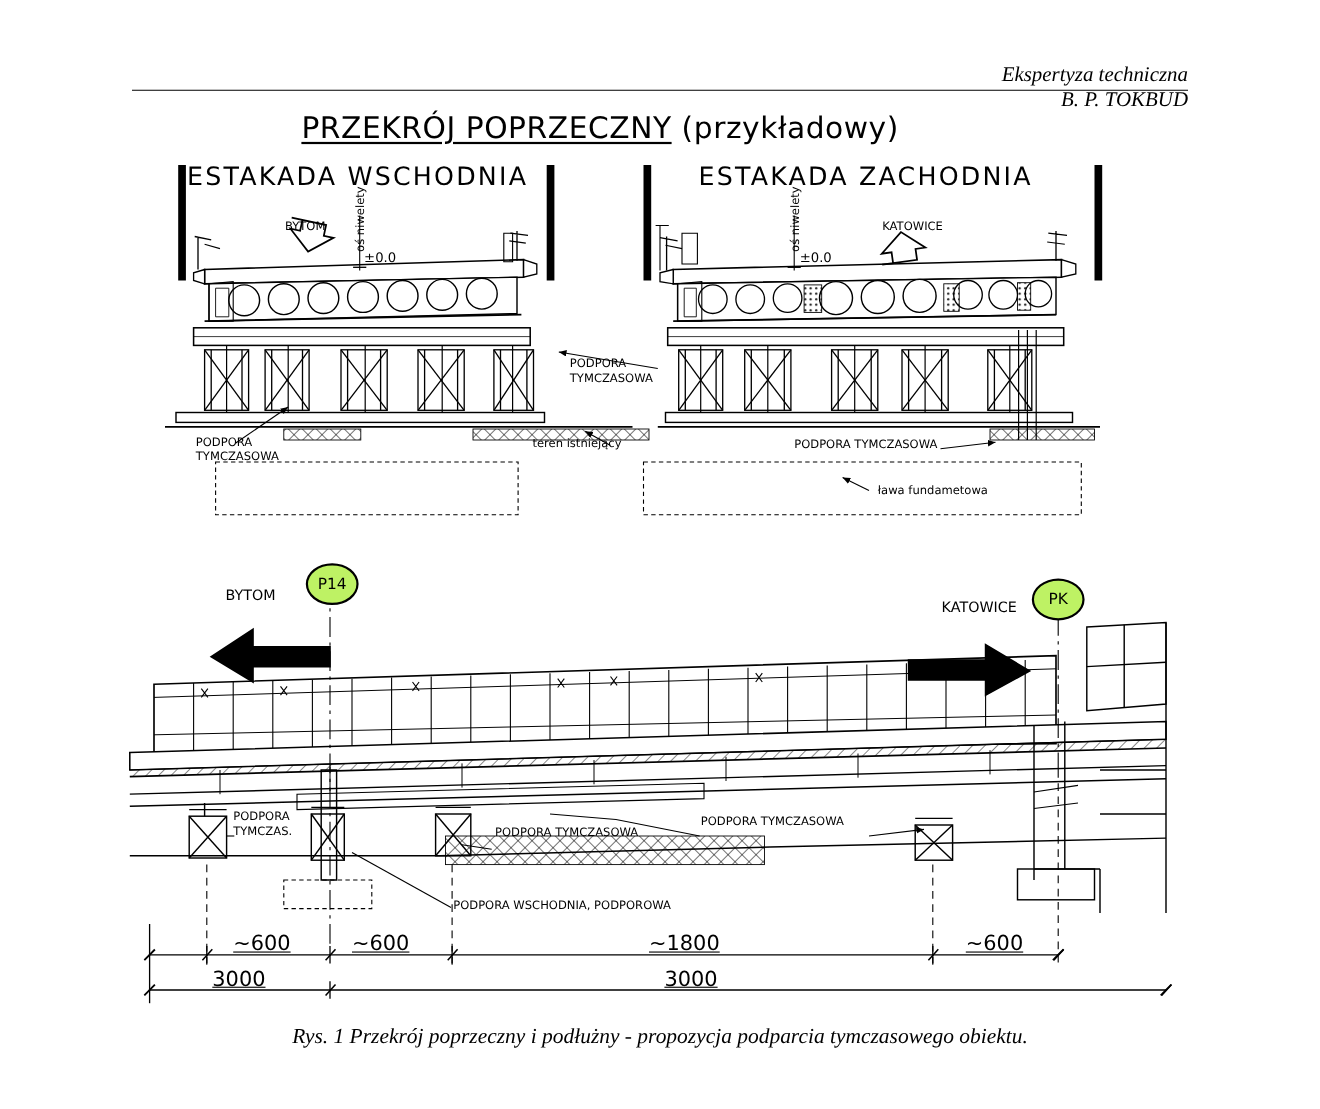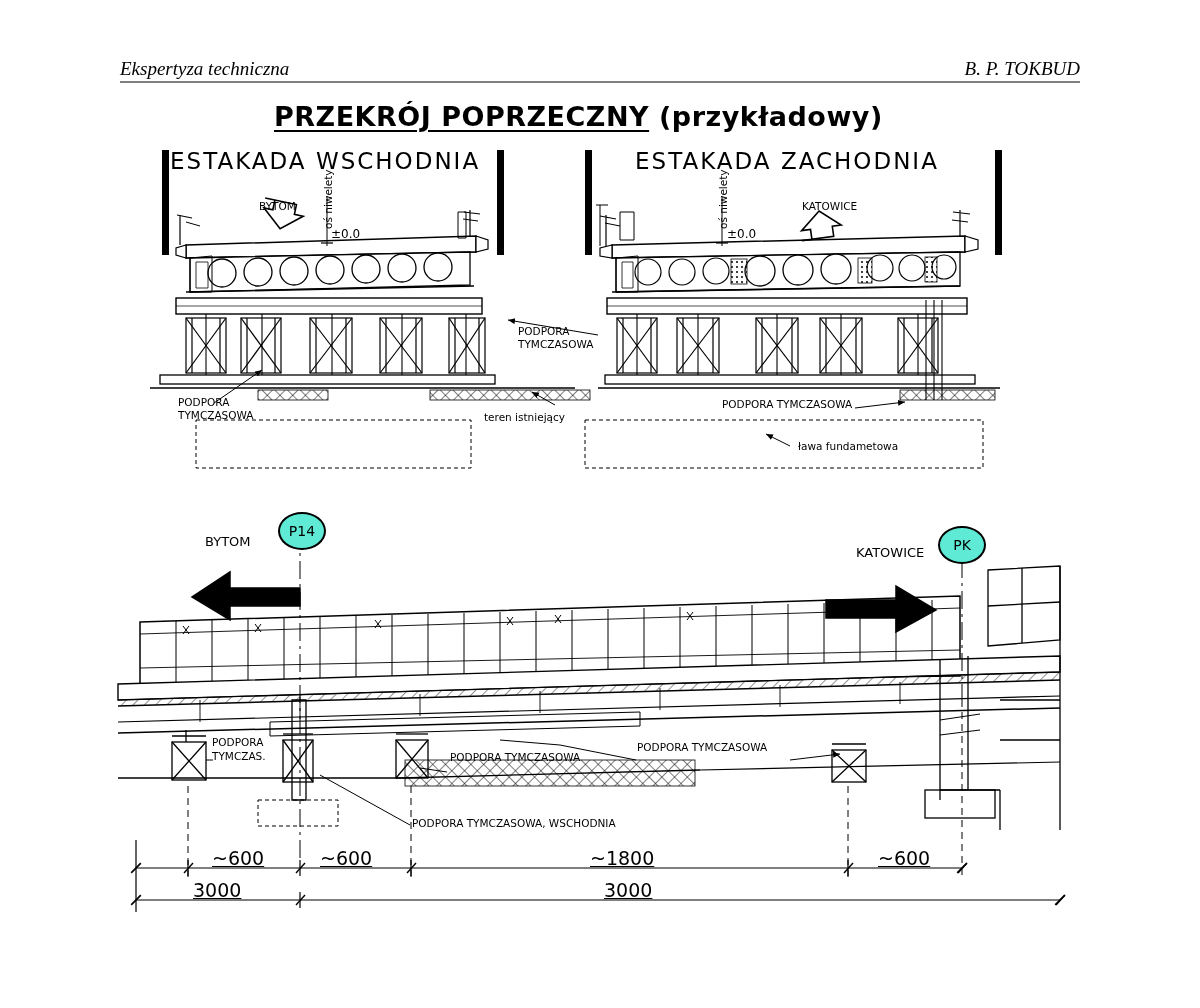--- a/index.html
+++ b/index.html
@@ -20,34 +20,35 @@
     inset: 0;
   }
   
   .header {
     position: absolute;
     top: 58px;
     left: 120px;
     width: 960px;
     display: flex;
     justify-content: space-between;
-    align-items: flex-start;
+    align-items: flex-end;
     font-family: "Liberation Serif", serif;
     font-style: italic;
     font-size: 19px;
+    flex-direction: column;
   }
   .header .right {
     font-style: italic;
     margin-left: 12px;
   }
   
   .dwg-title {
     position: absolute;
     font-family: "DejaVu Sans", sans-serif;
-    font-weight: 700;
+    font-weight: 400;
     letter-spacing: 0.5px;
     white-space: nowrap;
   }
   #title-cross {
     top: 101px;
     left: 274px;
     font-size: 27px;
   }
   #title-cross .ul {
     text-decoration: underline;
@@ -102,21 +103,21 @@
     font-family: "DejaVu Sans", sans-serif;
     font-size: 19px;
     white-space: nowrap;
     text-decoration: underline;
   }
 
   .pill {
     position: absolute;
     border: 2px solid #000;
     border-radius: 50%;
-    background: #5eead4;
+    background: #bef264;
     display: flex;
     align-items: center;
     justify-content: center;
     font-family: "DejaVu Sans", sans-serif;
     font-size: 14px;
     font-weight: 400;
   }
   svg.draw {
     position: absolute;
     top: 0; left: 0;
@@ -519,37 +520,38 @@
   <div class="lbl" style="top:200px; left:802px;">KATOWICE</div>
   <div class="lbl vert" style="top:229px; left:717px;">oś niwelety</div>
   <div class="lbl mid" style="top:228px; left:727px;">±0.0</div>
 
   <div class="lbl" style="top:396px; left:178px;">PODPORA</div>
   <div class="lbl" style="top:409px; left:178px;">TYMCZASOWA</div>
 
   <div class="lbl" style="top:325px; left:518px;">PODPORA</div>
   <div class="lbl" style="top:338px; left:518px;">TYMCZASOWA</div>
 
-  <div class="lbl" style="top:411px; left:484px;">teren istniejący</div>
+  <div class="lbl" style="top:397px; left:484px;">teren istniejący</div>
   <div class="lbl" style="top:398px; left:722px;">PODPORA TYMCZASOWA</div>
   <div class="lbl" style="top:440px; left:798px;">ława fundametowa</div>
 
   <div class="lbl big" style="top:535px; left:205px;">BYTOM</div>
   <div class="lbl big" style="top:546px; left:856px;">KATOWICE</div>
 
   <div class="pill" style="top:512px; left:278px; width:44px; height:34px;">P14</div>
   <div class="pill" style="top:526px; left:938px; width:44px; height:34px;">PK</div>
 
   <div class="lbl" style="top:736px; left:212px;">PODPORA</div>
   <div class="lbl" style="top:750px; left:212px;">TYMCZAS.</div>
   <div class="lbl" style="top:751px; left:450px;">PODPORA TYMCZASOWA</div>
   <div class="lbl" style="top:741px; left:637px;">PODPORA TYMCZASOWA</div>
-  <div class="lbl" style="top:817px; left:412px;">PODPORA TYMCZASOWA, WSCHODNIA</div>
+  <div class="lbl" style="top:817px; left:412px;">PODPORA WSCHODNIA, PODPOROWA</div>
 
   <div class="dimtext" style="top:847px; left:212px;">~600</div>
   <div class="dimtext" style="top:847px; left:320px;">~600</div>
   <div class="dimtext" style="top:847px; left:590px;text-align:center;">~1800</div>
   <div class="dimtext" style="top:847px; left:878px;">~600</div>
   <div class="dimtext" style="top:879px; left:193px;">3000</div>
   <div class="dimtext" style="top:879px; left:604px;">3000</div>
 
+  <div class="caption">Rys. 1 Przekrój poprzeczny i podłużny - propozycja podparcia tymczasowego obiektu.</div>
 
 </div>
 
 </body></html>

